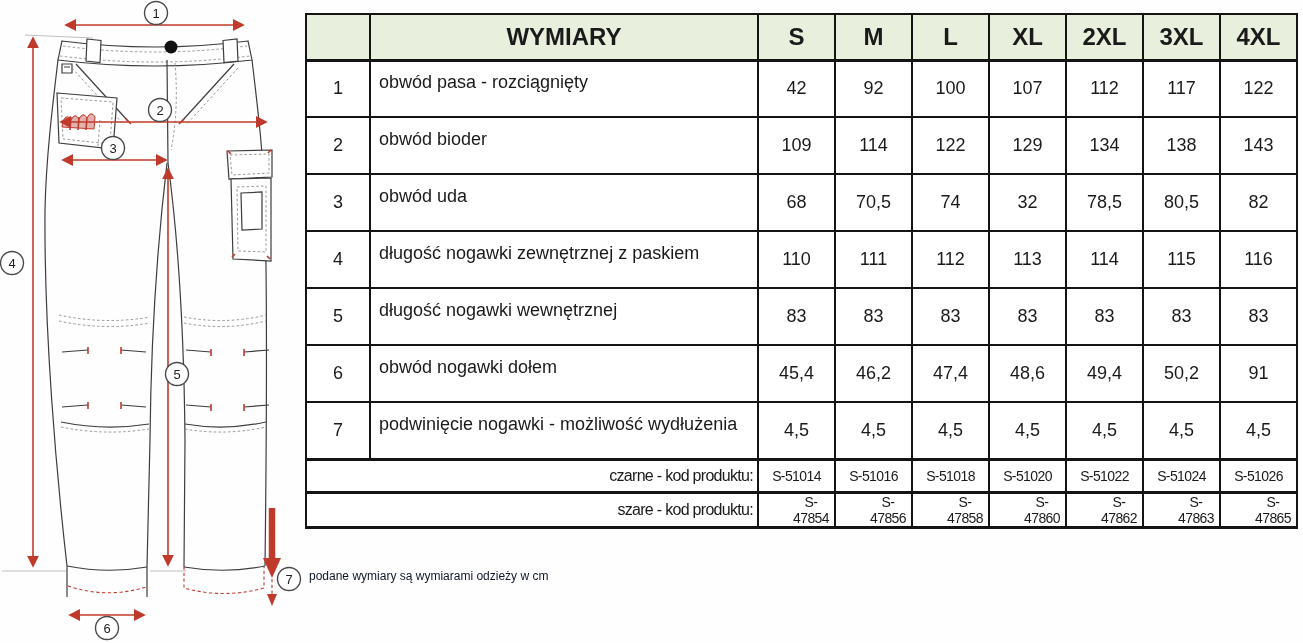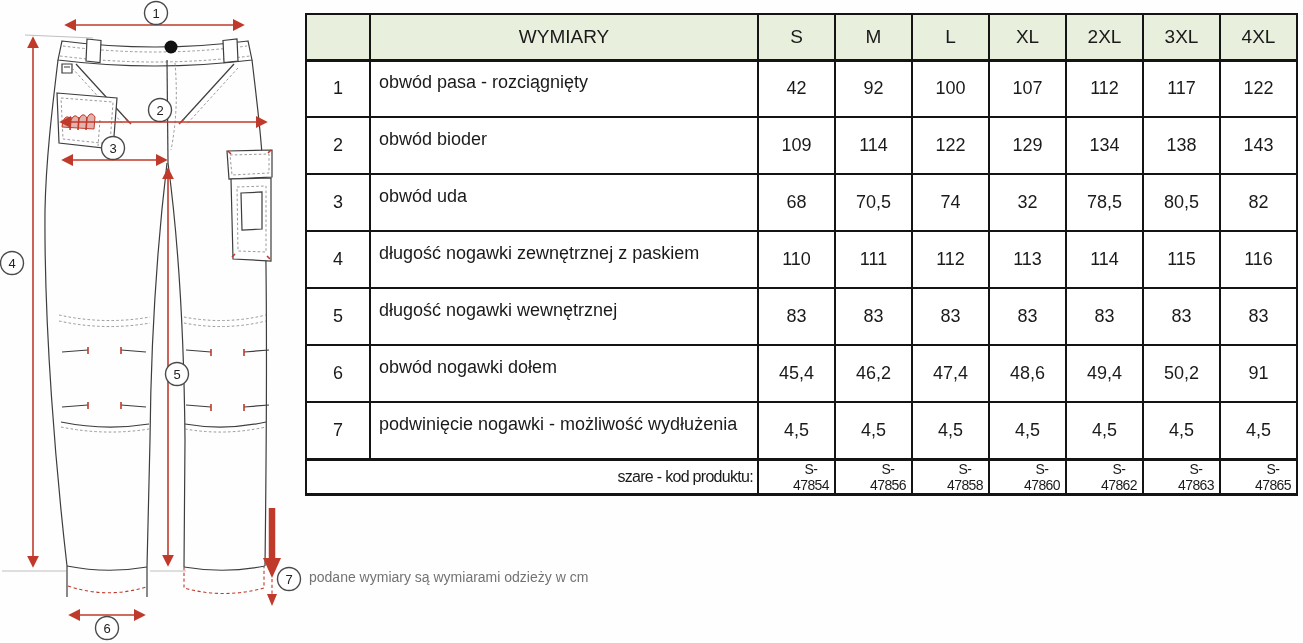--- a/index.html
+++ b/index.html
@@ -34,38 +34,38 @@
     font-family:"Liberation Sans", sans-serif;
   }
   .size-table th,.size-table td{
     border:2px solid var(--border_color);
     text-align:center;vertical-align:middle;
     color:var(--text_color);
     background:#fff;
   }
   .size-table thead th{
     background:var(--header_bg);
-    height:46px;font-size:19px;font-weight:normal;
+    height:46px;font-size:24px;font-weight:bold;
     border-bottom:3px solid var(--border_color);
   }
   .size-table tr.data-row td{height:57px;font-size:18px;}
   .size-table td.cell-name{
     text-align:left;padding:2px 18px 14px 8px;line-height:1.18;font-size:18px;
   }
   .size-table tr.code-row td{
     height:33px;font-size:14px;letter-spacing:-0.6px;
     border-top:3px solid var(--border_color);
   }
   .size-table tr.code-row td.code-label{
     text-align:right;padding-right:4px;font-size:16px;letter-spacing:-0.7px;
   }
   .size-table tr.code-row:last-child td{border-bottom:3px solid var(--border_color);padding-left:29px;}
 
   
-  .notes{position:absolute;left:309px;top:569px;font-size:14px;color:#737373;}
+  .notes{position:absolute;left:309px;top:569px;font-size:12px;color:#0f172a;}
   .notes .note-line{margin-bottom:11px;}
 </style>
 </head>
 <body>
 
 <div class="canvas">
 
   <svg class="drawing" viewBox="0 0 305 643" width="305" height="643" xmlns="http://www.w3.org/2000/svg">
     <defs>
       <marker id="ah" viewBox="0 0 10 10" refX="8.5" refY="5" markerWidth="7.5" markerHeight="7.5" orient="auto-start-reverse">
@@ -285,20 +285,30 @@
         <td class="cell-name">podwinięcie nogawki - możliwość wydłużenia</td>
         <td>4,5</td>
         <td>4,5</td>
         <td>4,5</td>
         <td>4,5</td>
         <td>4,5</td>
         <td>4,5</td>
         <td>4,5</td>
       </tr>
       <tr class="code-row">
+        <td class="code-label" colspan="2">czarne - kod produktu:</td>
+        <td>S-51014</td>
+        <td>S-51016</td>
+        <td>S-51018</td>
+        <td>S-51020</td>
+        <td>S-51022</td>
+        <td>S-51024</td>
+        <td>S-51026</td>
+      </tr>
+      <tr class="code-row">
         <td class="code-label" colspan="2">szare - kod produktu:</td>
         <td>S-47854</td>
         <td>S-47856</td>
         <td>S-47858</td>
         <td>S-47860</td>
         <td>S-47862</td>
         <td>S-47863</td>
         <td>S-47865</td>
       </tr>
     </tbody>

